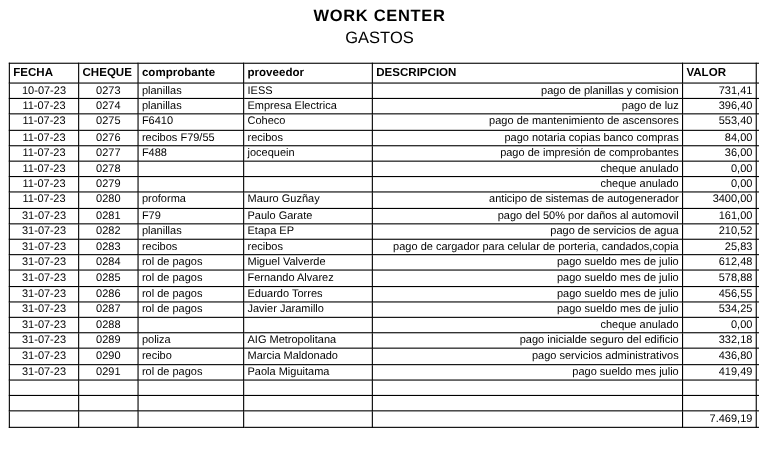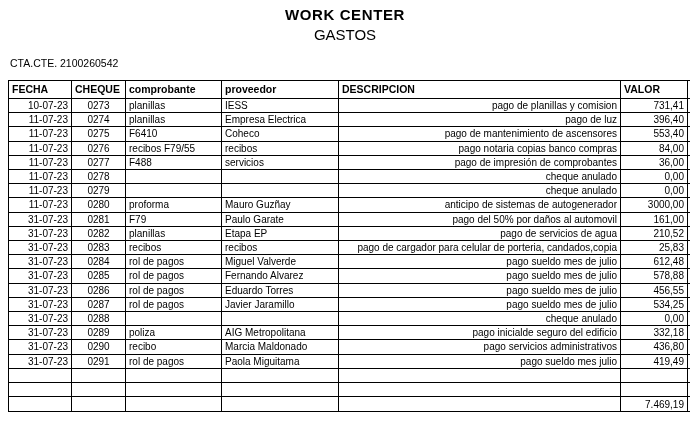--- a/index.html
+++ b/index.html
@@ -67,21 +67,21 @@
     overflow: hidden;
     white-space: nowrap;
   }
   table.sheet thead th {
     font-weight: bold;
     font-size: 10.5px;
     text-align: left;
     height: 17px;
     line-height: 17px;
   }
-  .c-fecha { width: 56px; text-align: right; }
+  .c-fecha { width: 56px; text-align: center; }
   .c-cheque { width: 47px; text-align: center; }
   .c-comp { width: 89px; text-align: left; }
   .c-prov { width: 110px; text-align: left; }
   .c-desc { width: 275px; text-align: right; }
   .c-valor { width: 60px; text-align: right; }
   .c-egreso { width: 66px; text-align: center; }
 
   td.c-egreso { text-align: left; padding-left: 6px; }
   td.c-cheque { text-align: center; padding-left: 6px; }
   td.c-valor { text-align: right; padding-right: 5px; }
@@ -93,21 +93,20 @@
 </style>
 </head>
 <body>
 
 <div class="page">
 
   <div class="title">WORK CENTER</div>
   <div class="subtitle">GASTOS</div>
 
   <div class="meta">
-    <div class="meta-row"><span class="meta-label">CTA.CTE.</span>&nbsp;<span class="meta-value">2100260542</span></div>
   </div>
 
   <table class="sheet">
     <thead>
       <tr>
         <th class="c-fecha">FECHA</th>
         <th class="c-cheque">CHEQUE</th>
         <th class="c-comp">comprobante</th>
         <th class="c-prov">proveedor</th>
         <th class="c-desc">DESCRIPCION</th>
@@ -149,21 +148,21 @@
         <td class="c-comp">recibos F79/55</td>
         <td class="c-prov">recibos</td>
         <td class="c-desc">pago notaria copias banco compras</td>
         <td class="c-valor">84,00</td>
         <td class="c-egreso">0278</td>
       </tr>
       <tr>
         <td class="c-fecha">11-07-23</td>
         <td class="c-cheque">0277</td>
         <td class="c-comp">F488</td>
-        <td class="c-prov">servicios</td>
+        <td class="c-prov">jocequein</td>
         <td class="c-desc">pago de impresión de comprobantes</td>
         <td class="c-valor">36,00</td>
         <td class="c-egreso">0279</td>
       </tr>
       <tr>
         <td class="c-fecha">11-07-23</td>
         <td class="c-cheque">0278</td>
         <td class="c-comp"></td>
         <td class="c-prov"></td>
         <td class="c-desc">cheque anulado</td>
@@ -178,21 +177,21 @@
         <td class="c-desc">cheque anulado</td>
         <td class="c-valor">0,00</td>
         <td class="c-egreso">0281</td>
       </tr>
       <tr>
         <td class="c-fecha">11-07-23</td>
         <td class="c-cheque">0280</td>
         <td class="c-comp">proforma</td>
         <td class="c-prov">Mauro Guzñay</td>
         <td class="c-desc">anticipo de sistemas de autogenerador</td>
-        <td class="c-valor">3000,00</td>
+        <td class="c-valor">3400,00</td>
         <td class="c-egreso">0282</td>
       </tr>
       <tr>
         <td class="c-fecha">31-07-23</td>
         <td class="c-cheque">0281</td>
         <td class="c-comp">F79</td>
         <td class="c-prov">Paulo Garate</td>
         <td class="c-desc">pago del 50% por daños al automovil</td>
         <td class="c-valor">161,00</td>
         <td class="c-egreso">0283</td>

